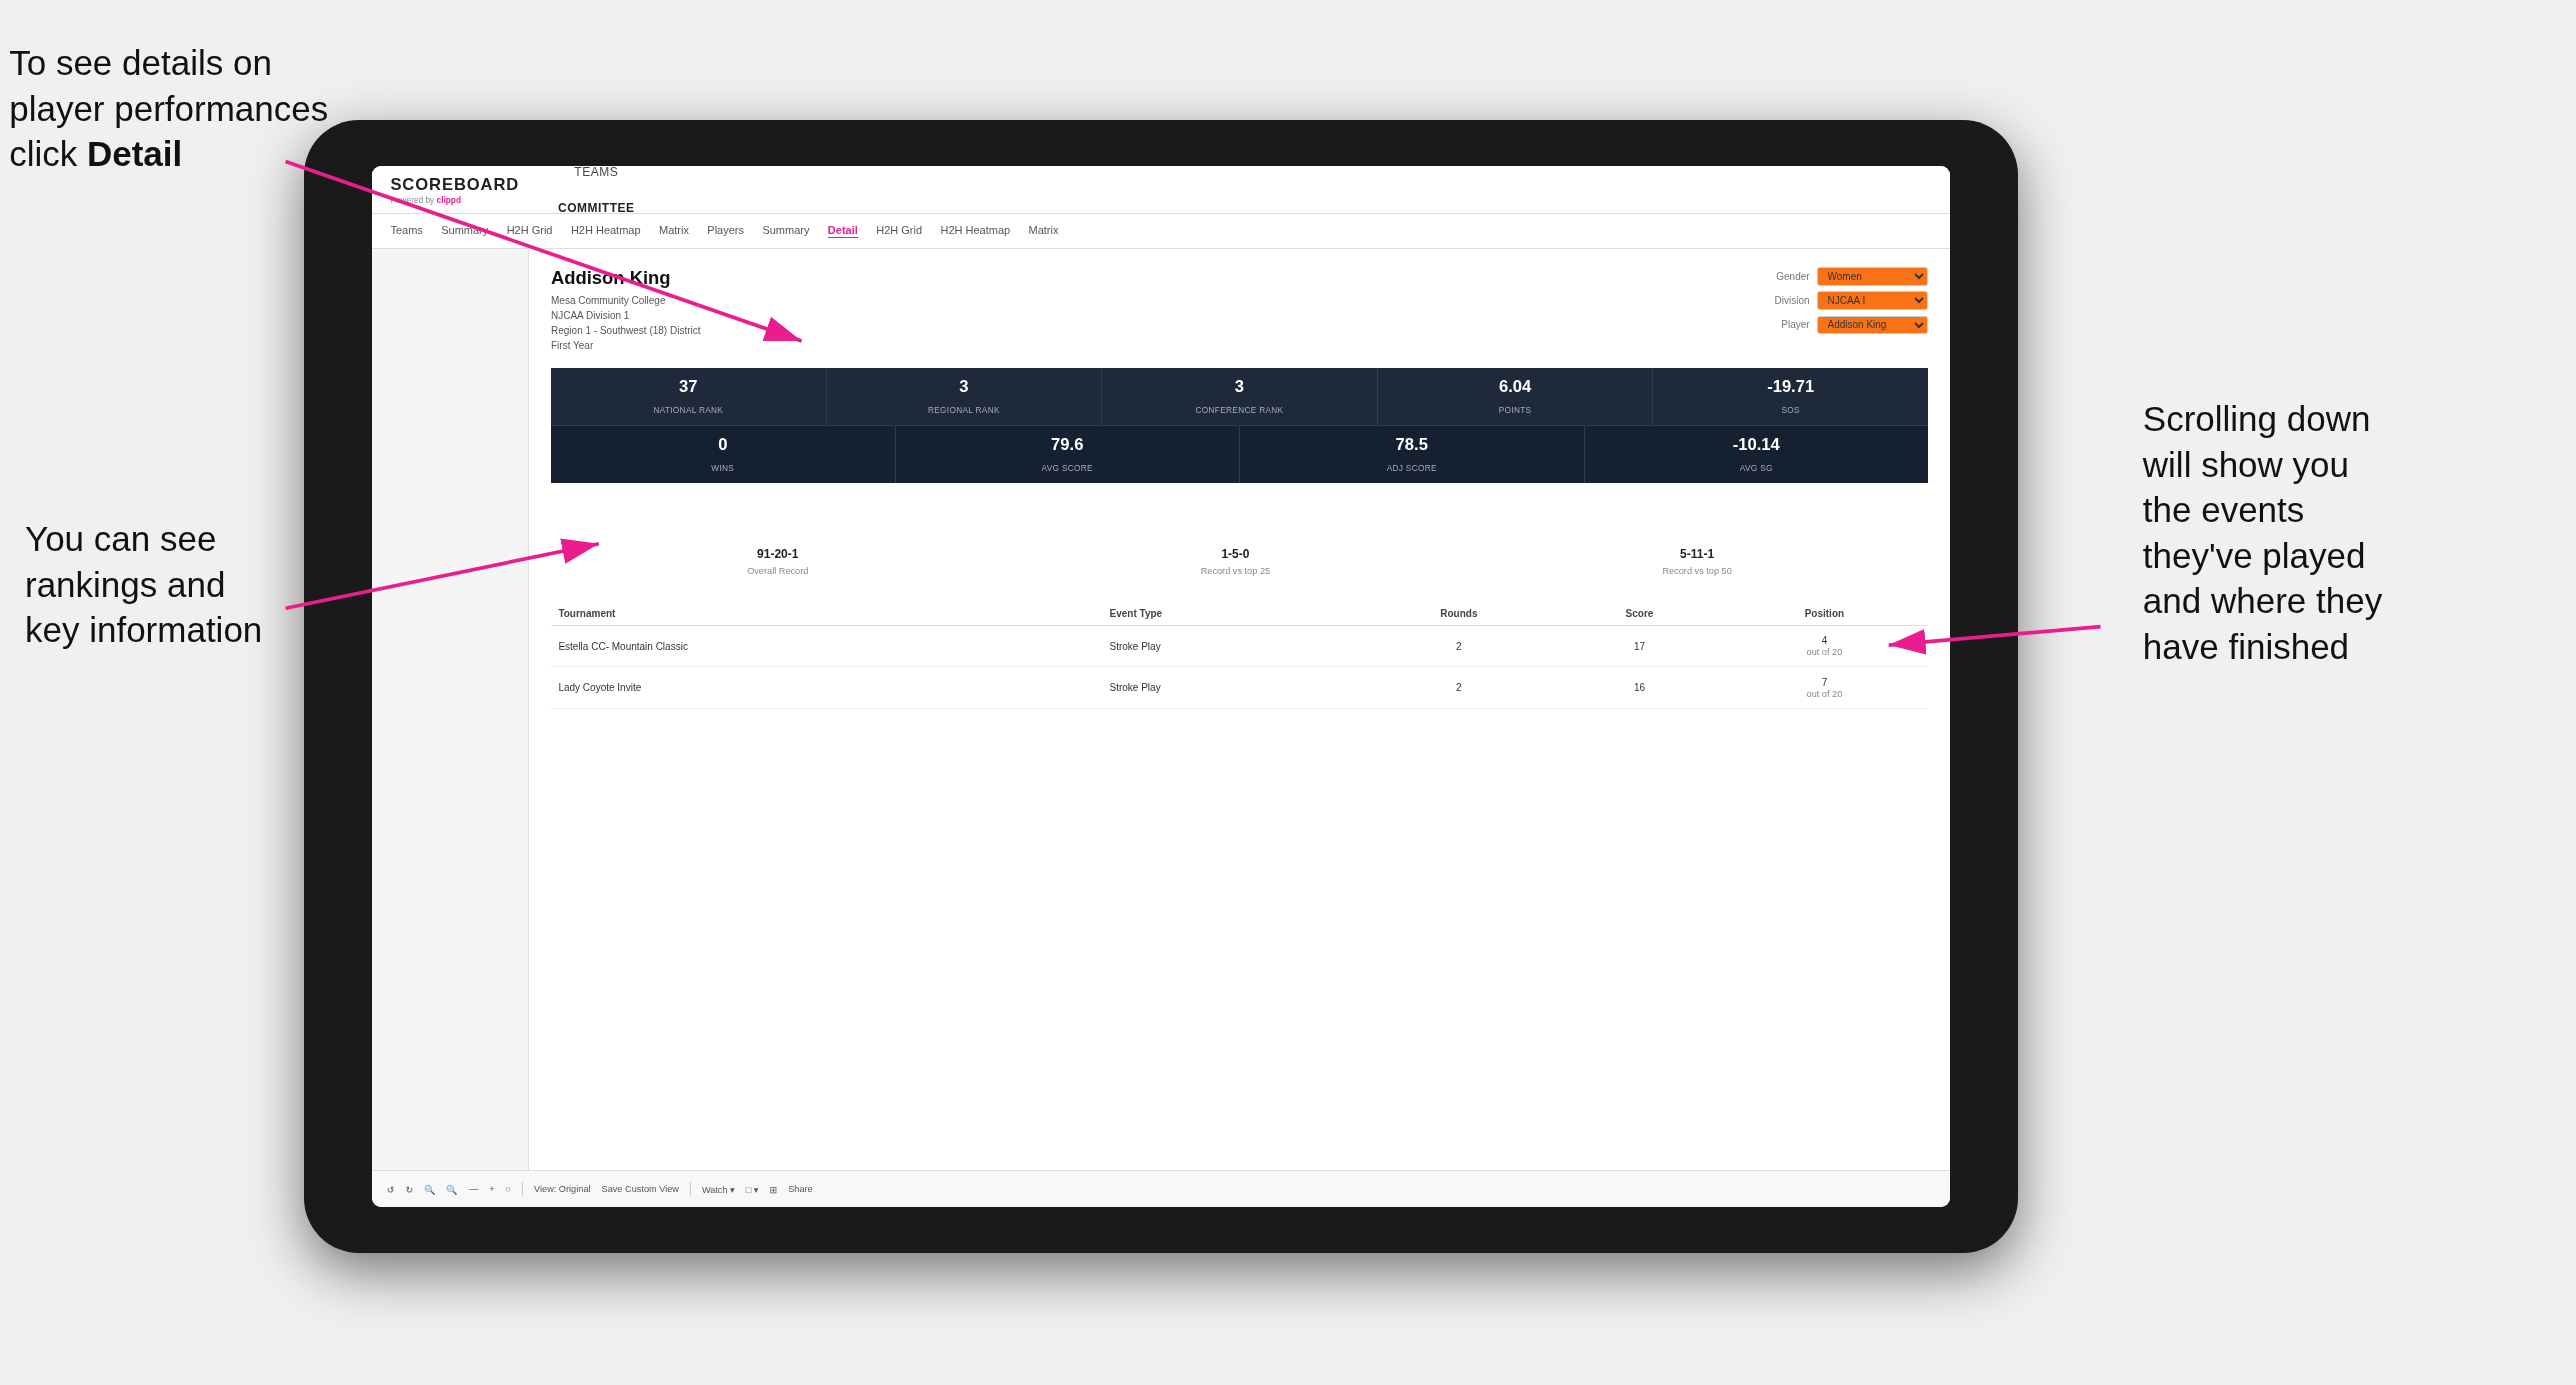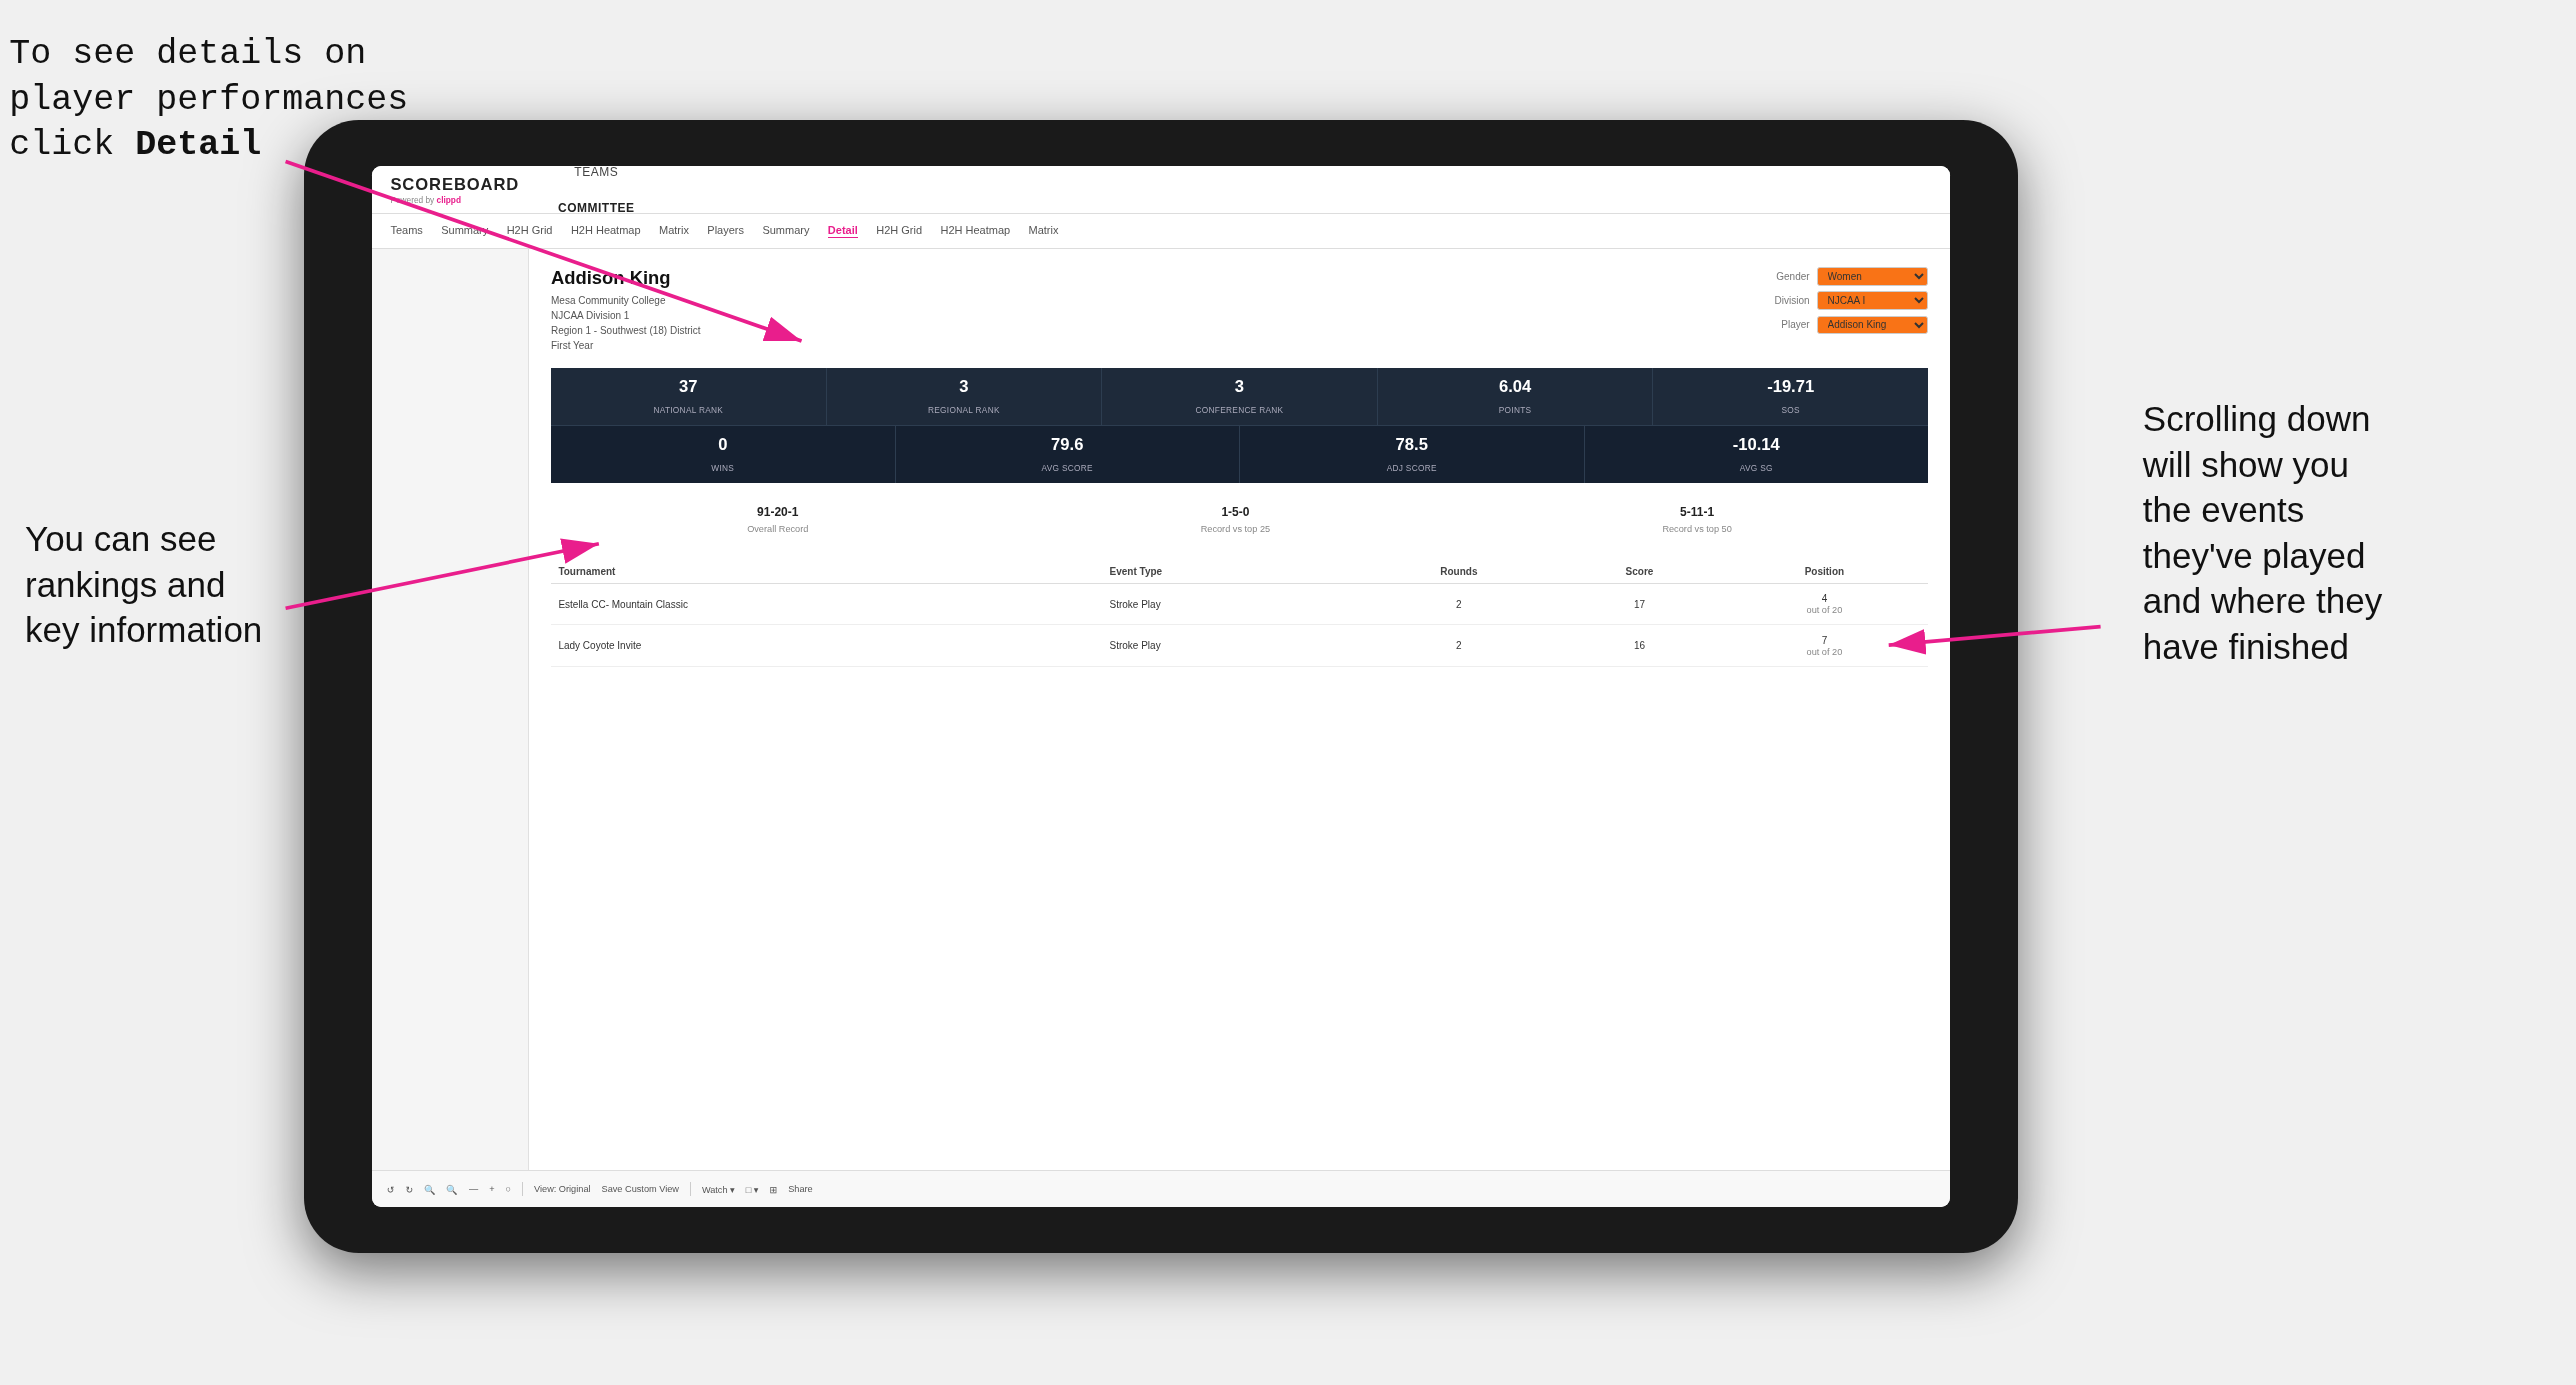--- a/index.html
+++ b/index.html
@@ -14,21 +14,21 @@
 
     
     .annotation {
       position: absolute;
       font-size: 35px;
       color: #111;
       line-height: 1.3;
     }
     .annotation b { font-weight: 900; }
 
-    .ann-topleft { top: 32px; left: 9.2px; font-family: Liberation Mono, monospace; }
+    .ann-topleft { top: 40px; left: 9.2px; }
     .ann-bottomleft { top: 516px; left: 25px; }
     .ann-right { top: 396px; right: 9.2px; text-align: left; width: 424px; }
 
     
     .arrows-overlay {
       position: absolute;
       top: 0; left: 0;
       width: 2576px;
       height: 1386px;
       pointer-events: none;
@@ -274,20 +274,21 @@
 
     .record-item {
       text-align: center;
     }
 
     .record-value {
       font-size: 12px;
       font-weight: 600;
       color: #222;
       display: block;
+      margin-top: 42px;
     }
 
     .record-label {
       font-size: 9.2px;
       color: #888;
     }
 
     
     .tournament-table {
       width: 100%;

